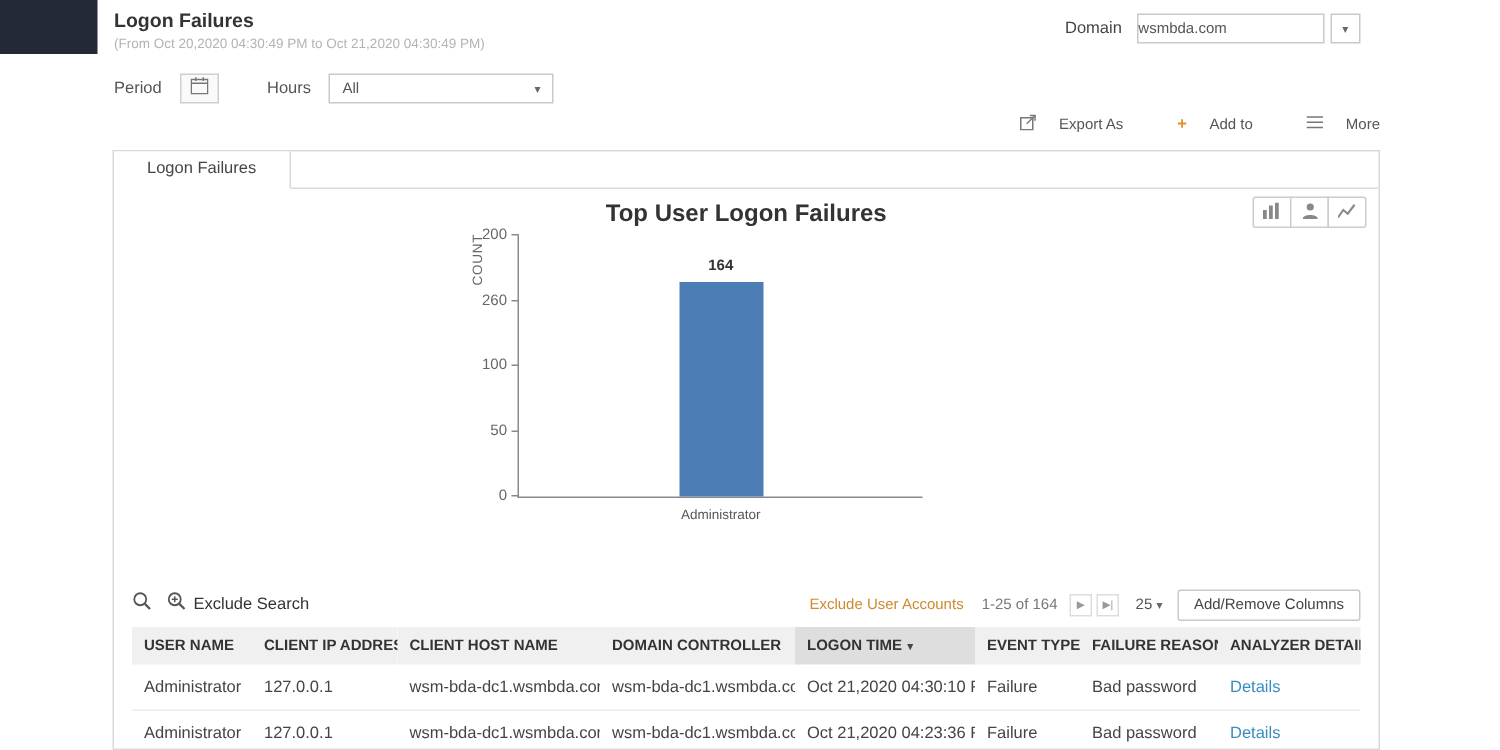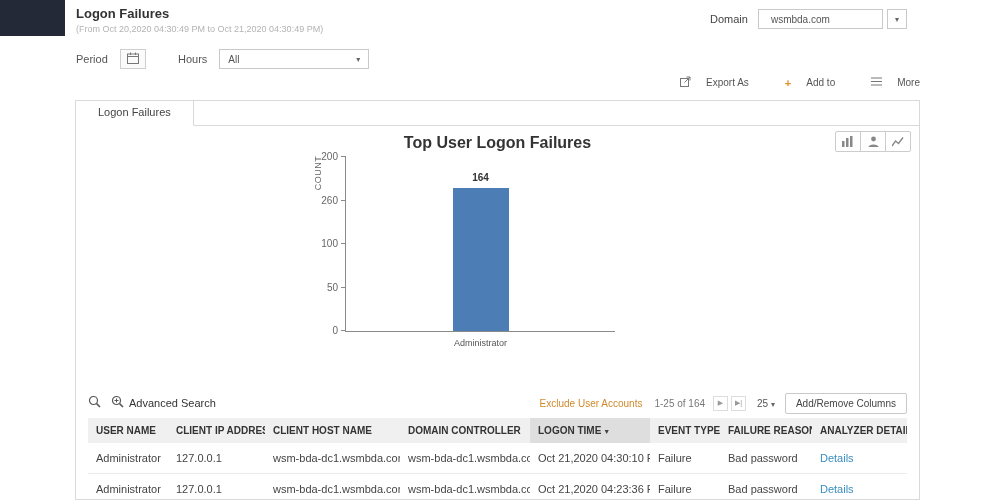--- a/index.html
+++ b/index.html
@@ -6,21 +6,21 @@
   body { width:1000px; height:500px; background:#fff; font-family:"Liberation Sans", sans-serif; overflow:hidden; }
   .page { position:relative; width:1000px; height:500px; background:#fff; }
 
   .sidebar-sliver { position:absolute; left:0; top:0; width:65px; height:36px; background:#232936; }
 
   .page-title { position:absolute; left:76px; top:6px; font-size:13px; font-weight:bold; color:#333; }
   .page-subtitle { position:absolute; left:76px; top:24px; font-size:9px; color:#b3b3b3; }
 
   .domain-area { position:absolute; left:710px; top:9px; display:flex; align-items:center; }
   .domain-label { font-size:11px; color:#444; margin-right:10px; }
-  .domain-select { width:125px; height:20px; border:1px solid #c9c9c9; background:#fff; display:flex; align-items:center; justify-content:space-between; padding:0 12px; font-size:10px; color:#555; }
+  .domain-select { width:125px; height:20px; border:1px solid #c9c9c9; background:#fff; display:flex; align-items:center; justify-content:space-between; padding:0 0; font-size:10px; color:#555; }
   .domain-chevron-btn { width:20px; height:20px; border:1px solid #c9c9c9; margin-left:4px; display:flex; align-items:center; justify-content:center; font-size:8px; color:#666; background:#fff; cursor:pointer; }
 
   .filter-row { position:absolute; left:76px; top:48px; height:22px; display:flex; align-items:center; }
   .filter-label { font-size:11px; color:#555; }
   .period-label { width:44px; }
   .calendar-btn { width:26px; height:20px; border:1px solid #cfcfcf; background:#fafafa; display:flex; align-items:center; justify-content:center; cursor:pointer; }
   .period-input { width:164px; height:20px; background:#ededed; border:1px solid #d5d5d5; border-left:none; font-size:10px; color:#555; display:flex; align-items:center; padding-left:10px; }
   .hours-label { margin-left:32px; margin-right:12px; }
   .hours-select { width:150px; height:20px; border:1px solid #c9c9c9; background:#fff; display:flex; align-items:center; justify-content:space-between; padding:0 8px; font-size:10px; color:#555; cursor:pointer; }
   .chevron { font-size:8px; color:#666; }
@@ -203,21 +203,21 @@
       </div>
       <div class="toolbar-icon">
         <span>
           <svg width="13" height="13" viewBox="0 0 13 13">
               <circle cx="5.5" cy="5.5" r="4" fill="none" stroke="#555" stroke-width="1.2"></circle>
               <line x1="3.5" y1="5.5" x2="7.5" y2="5.5" stroke="#555"></line>
               <line x1="5.5" y1="3.5" x2="5.5" y2="7.5" stroke="#555"></line>
               <line x1="8.6" y1="8.6" x2="12" y2="12" stroke="#555" stroke-width="1.5"></line>
             </svg>
         </span>
-        <span class="adv-search-label">Advanced Search</span>
+        <span class="adv-search-label">Exclude Search</span>
       </div>
       <div class="toolbar-spacer"></div>
       <span class="exclude-link">Exclude User Accounts</span>
       <span class="pagination-text">1-25 of 164</span>
       <div class="page-btn">
           <span>▶</span>
         </div>
       <div class="page-btn">
           <span>▶|</span>
         </div>

